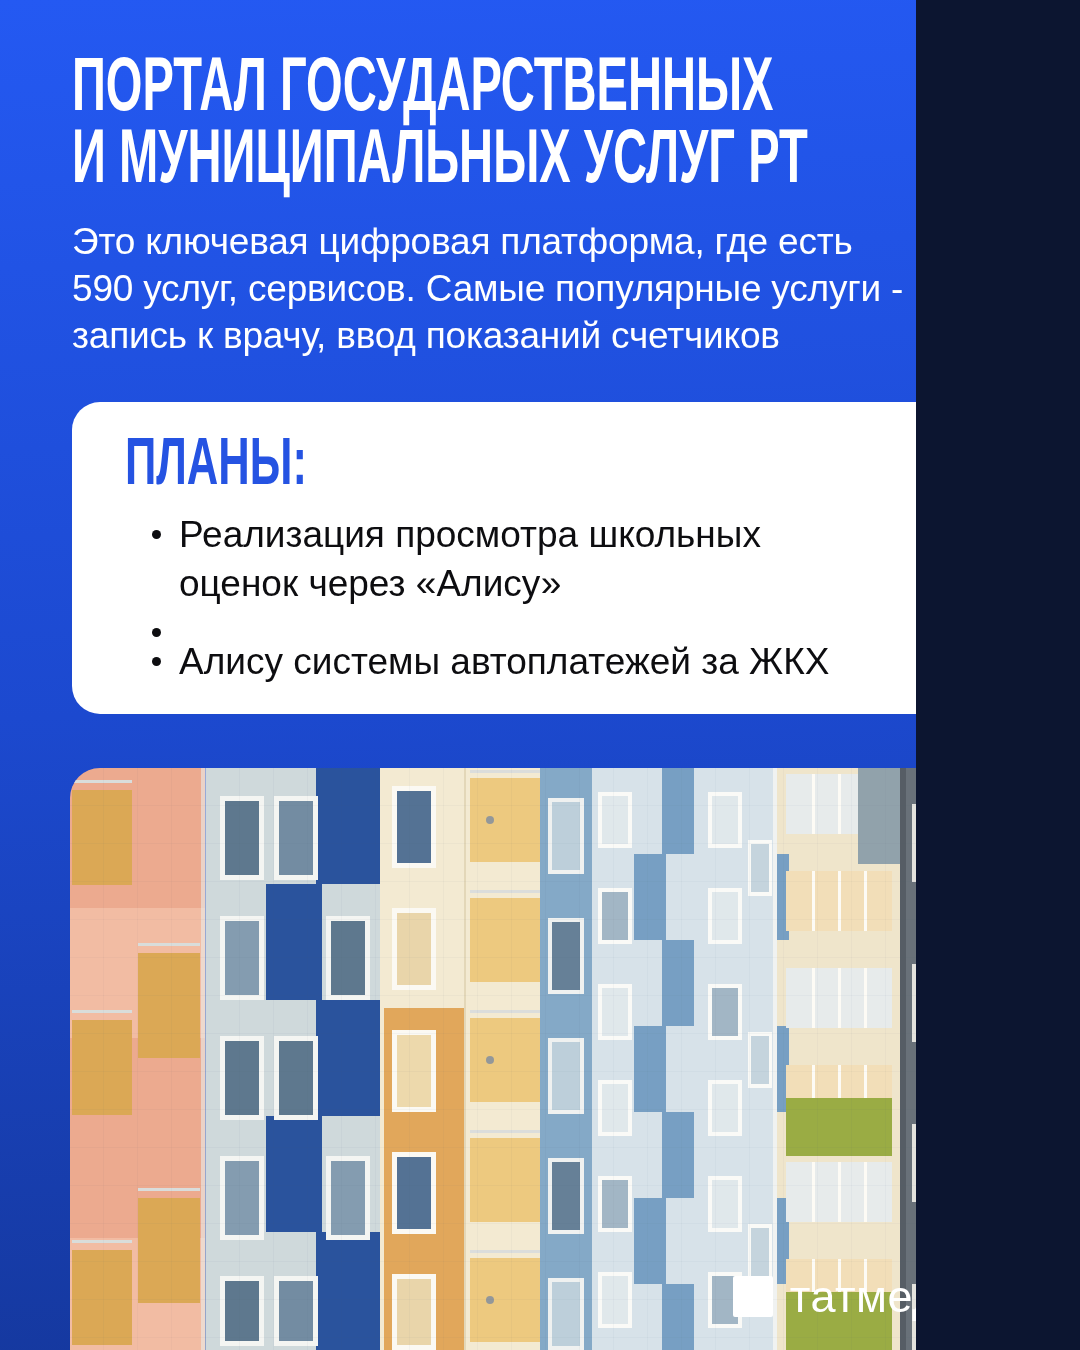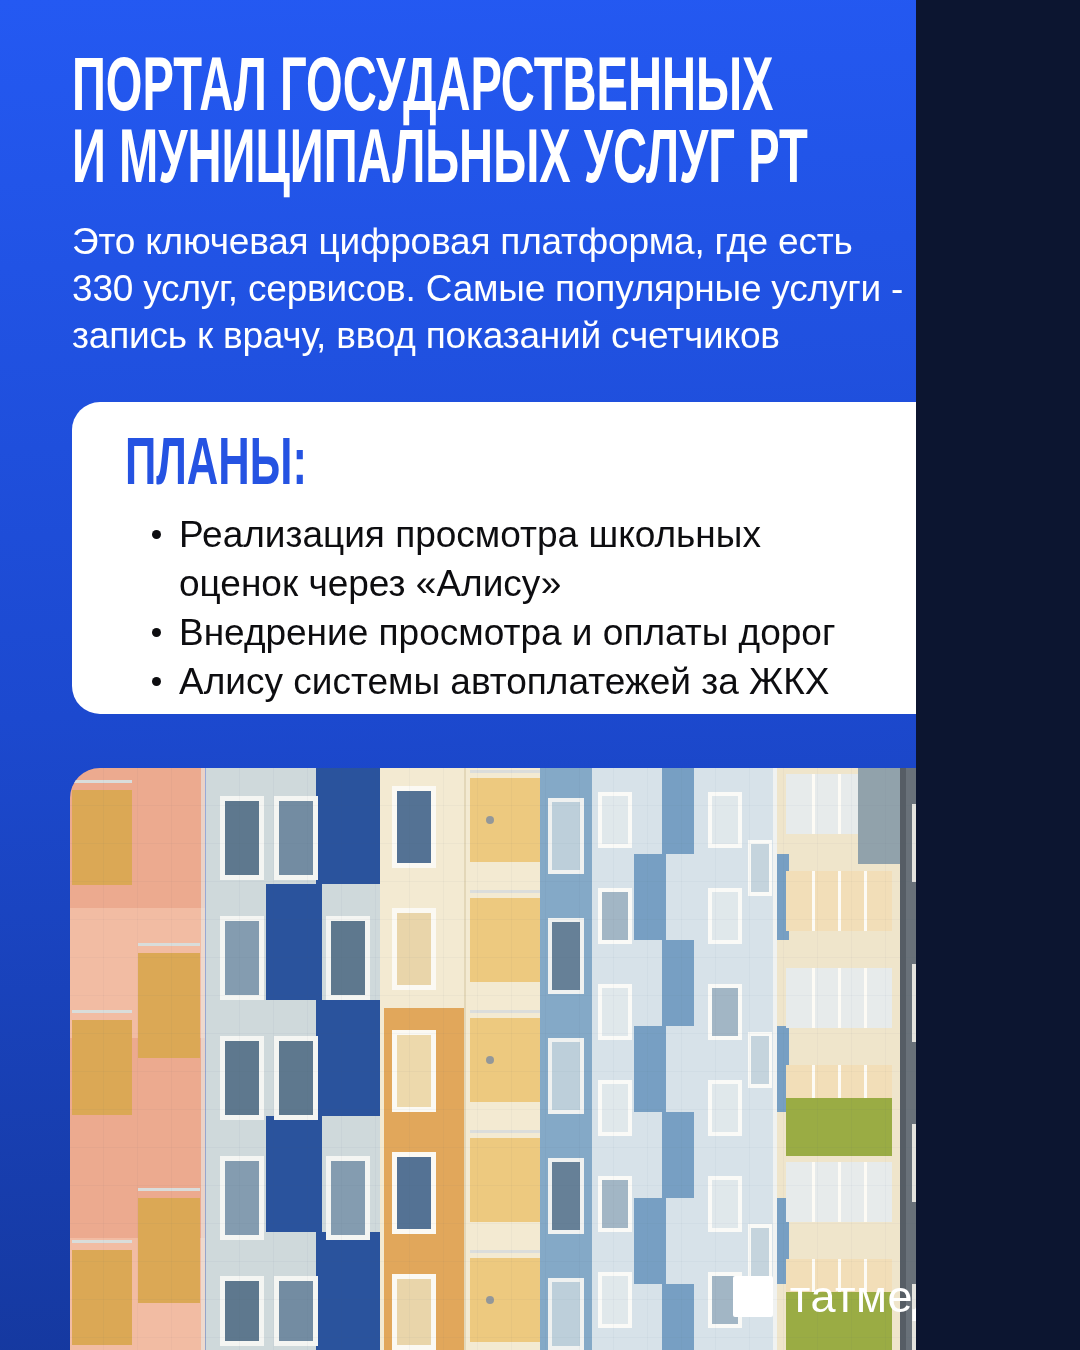--- a/index.html
+++ b/index.html
@@ -72,34 +72,33 @@
 </style>
 </head>
 <body>
 
 <div class="canvas">
 
   <h1 class="title">ПОРТАЛ ГОСУДАРСТВЕННЫХ
 И МУНИЦИПАЛЬНЫХ УСЛУГ РТ</h1>
 
   <p class="desc">Это ключевая цифровая платформа, где есть
-330 услуг, сервисов. Самые популярные услуги -
+590 услуг, сервисов. Самые популярные услуги -
 запись к врачу, ввод показаний счетчиков</p>
 
   <section class="card">
     <h2 class="card-title">ПЛАНЫ:</h2>
     <ul class="plan-list">
       <li>
         <span class="dot"></span>
         <span class="plan-text">Реализация просмотра школьных
 оценок через «Алису»</span>
       </li>
       <li>
         <span class="dot"></span>
-        <span class="plan-text">Внедрение просмотра и оплаты дорог</span>
       </li>
       <li>
         <span class="dot"></span>
         <span class="plan-text">Алису системы автоплатежей за ЖКХ</span>
       </li>
     </ul>
   </section>
 
   <figure class="photo">
     <svg viewBox="0 0 938 582" width="938" height="582" preserveAspectRatio="none" aria-hidden="true">

